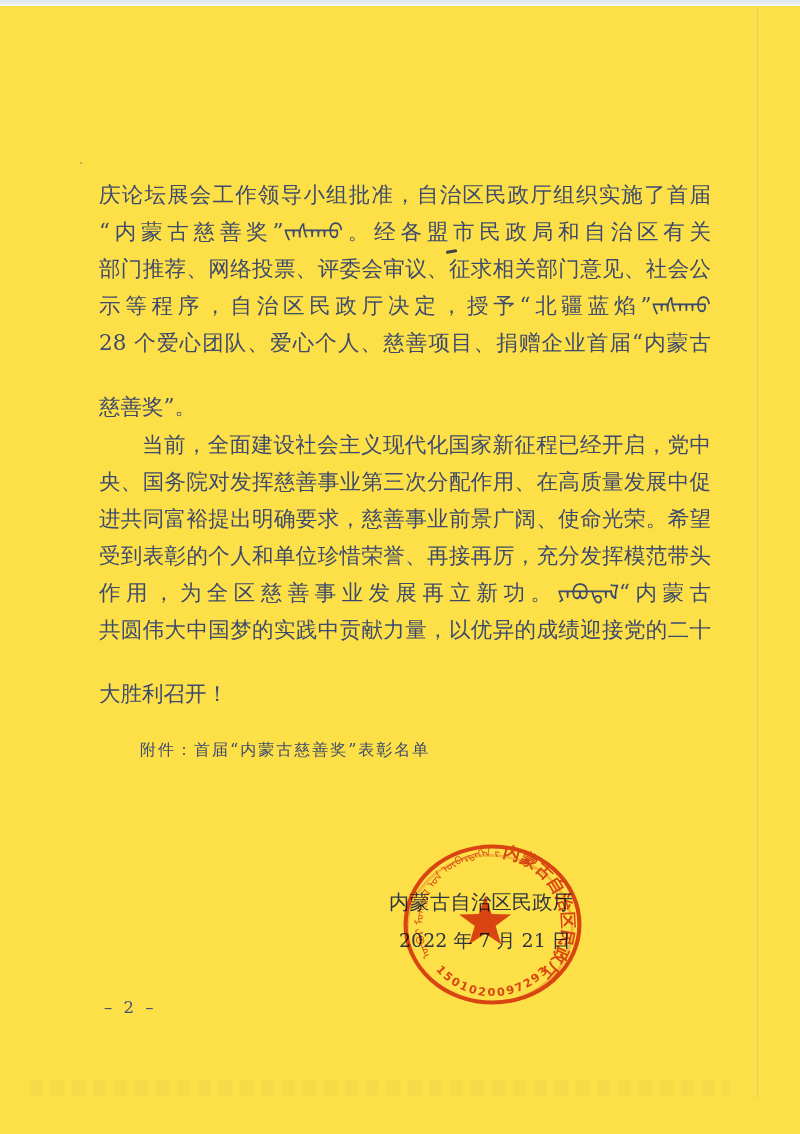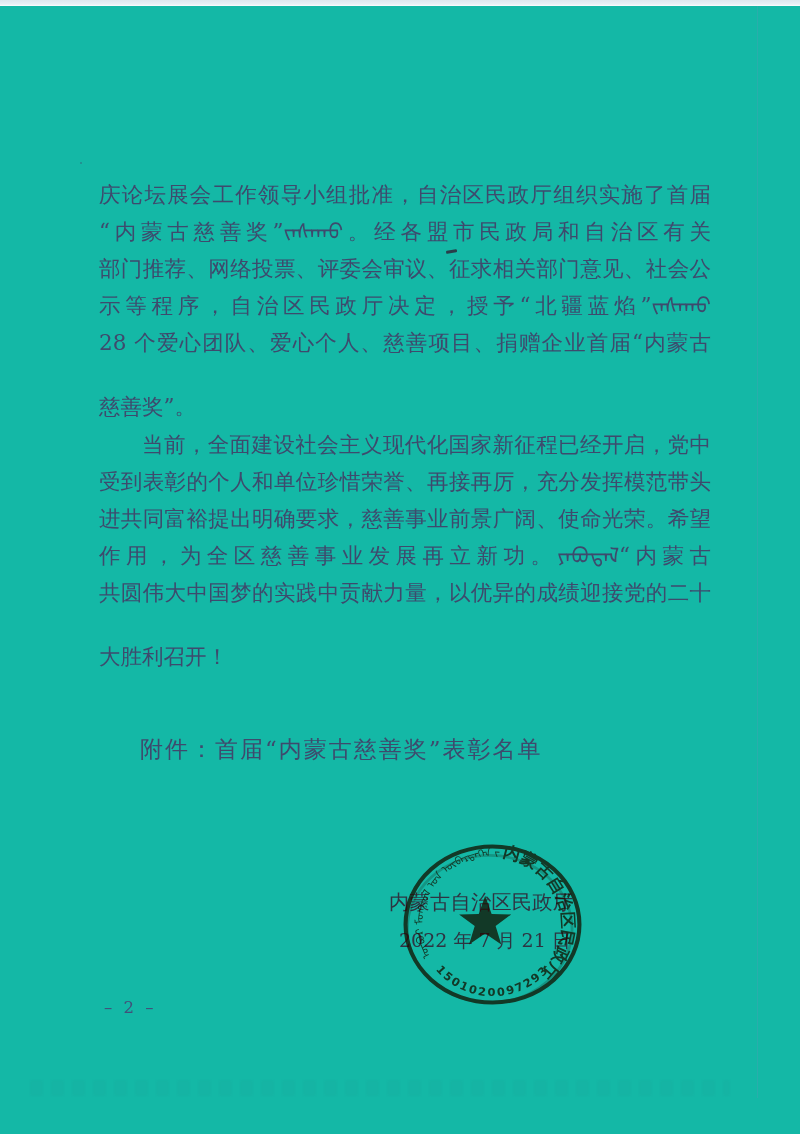--- a/index.html
+++ b/index.html
@@ -1,18 +1,18 @@
 <!DOCTYPE html>
 <html><head>
 <meta charset="utf-8">
 <style>
   html,body{margin:0;padding:0;background:#ffffff;}
   .page{
     position:relative;width:800px;height:1134px;overflow:hidden;
-    background:#14b8a6;
+    background:#fde047;
     font-family:"DejaVu Serif", serif;
   }
   .top-scan-band{
     position:absolute;left:0;top:0;width:800px;height:6px;
     background:linear-gradient(180deg,#dde7ee 0%,#e9f0f5 70%,#fcfdfe 100%);
   }
   .scan-line-v{
     position:absolute;left:757px;top:6px;width:1px;height:1092px;
     background:rgba(125,138,190,.22);
   }
@@ -23,21 +23,21 @@
     filter:blur(.2px);
   }
   .line{
     height:37.1px;line-height:37.1px;white-space:nowrap;
     text-align:justify;text-align-last:justify;
   }
   .line.end{text-align-last:left;margin-top:27px;}
   .line.indent{padding-left:43px;}
   .attachment{
     position:absolute;left:140px;top:731px;height:37px;line-height:37px;
-    color:#3e4a6d;font-size:23px;letter-spacing:2px;white-space:nowrap;
+    color:#3e4a6d;font-size:16px;letter-spacing:2px;white-space:nowrap;
     filter:blur(.2px);
   }
   .sig-org{
     position:absolute;left:389px;top:888px;width:184px;height:28px;
     line-height:28px;color:#2e3442;font-size:20.2px;
     text-align:justify;text-align-last:justify;white-space:nowrap;
     z-index:2;filter:blur(.2px);
   }
   .sig-date{
     position:absolute;left:399px;top:927px;width:158px;height:26px;
@@ -79,22 +79,23 @@
   <div class="showthrough"></div>
 
   <div class="doc-body">
     <div class="line">庆论坛展会工作领导小组批准，自治区民政厅组织实施了首届</div>
     <div class="line">“内蒙古慈善奖”ᠵᠠᠰᠠᠬᠤ。经各盟市民政局和自治区有关</div>
     <div class="line">部门推荐、网络投票、评委会审议、征求相关部门意见、社会公</div>
     <div class="line">示等程序，自治区民政厅决定，授予“北疆蓝焰”ᠵᠠᠰᠠᠬᠤ</div>
     <div class="line">28 个爱心团队、爱心个人、慈善项目、捐赠企业首届“内蒙古</div>
     <div class="line end">慈善奖”。</div>
     <div class="line indent">当前，全面建设社会主义现代化国家新征程已经开启，党中</div>
+    <div class="line">央、国务院对发挥慈善事业第三次分配作用、在高质量发展中促</div>
+    <div class="line">进共同富裕提出明确要求，慈善事业前景广阔、使命光荣。希望</div>
     <div class="line">受到表彰的个人和单位珍惜荣誉、再接再厉，充分发挥模范带头</div>
-    <div class="line">进共同富裕提出明确要求，慈善事业前景广阔、使命光荣。希望</div>
     <div class="line">作用，为全区慈善事业发展再立新功。ᠶᠠᠪᠤᠳᠠᠯ“内蒙古</div>
     <div class="line">共圆伟大中国梦的实践中贡献力量，以优异的成绩迎接党的二十</div>
     <div class="line end">大胜利召开！</div>
   </div>
 
   <div class="attachment">附件：首届“内蒙古慈善奖”表彰名单</div>
 
   <div class="sig-org">内蒙古自治区民政厅</div>
   <div class="sig-date">2022 年 7 月 21 日</div>
 

